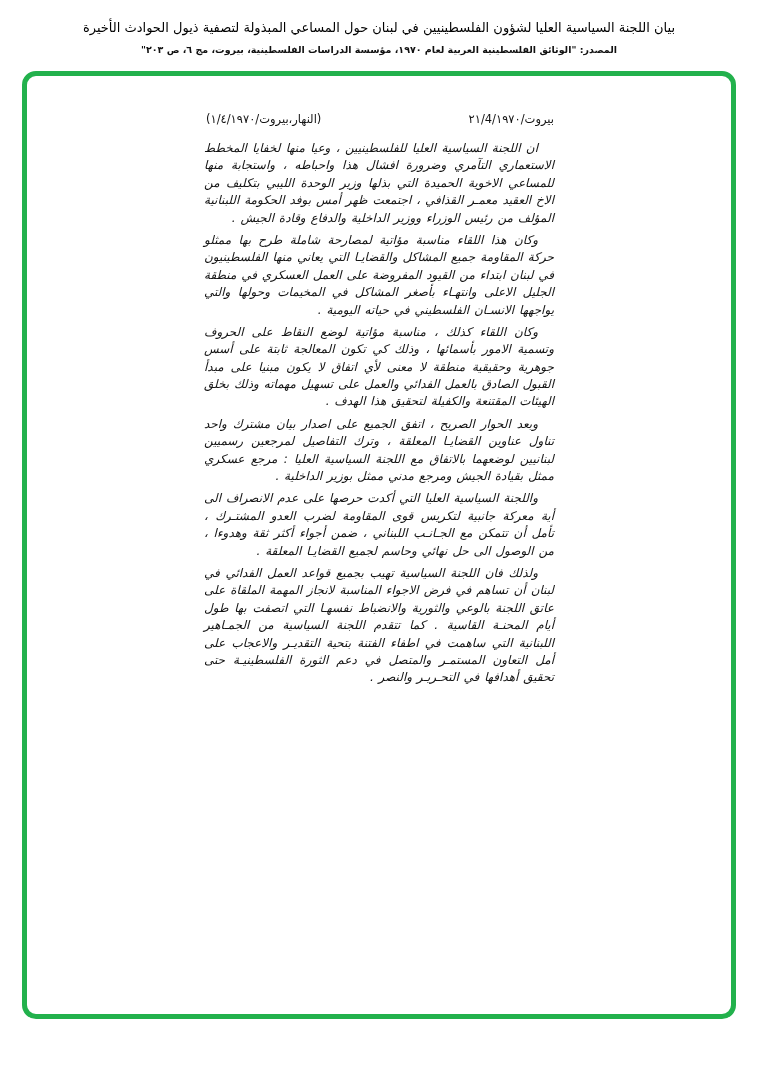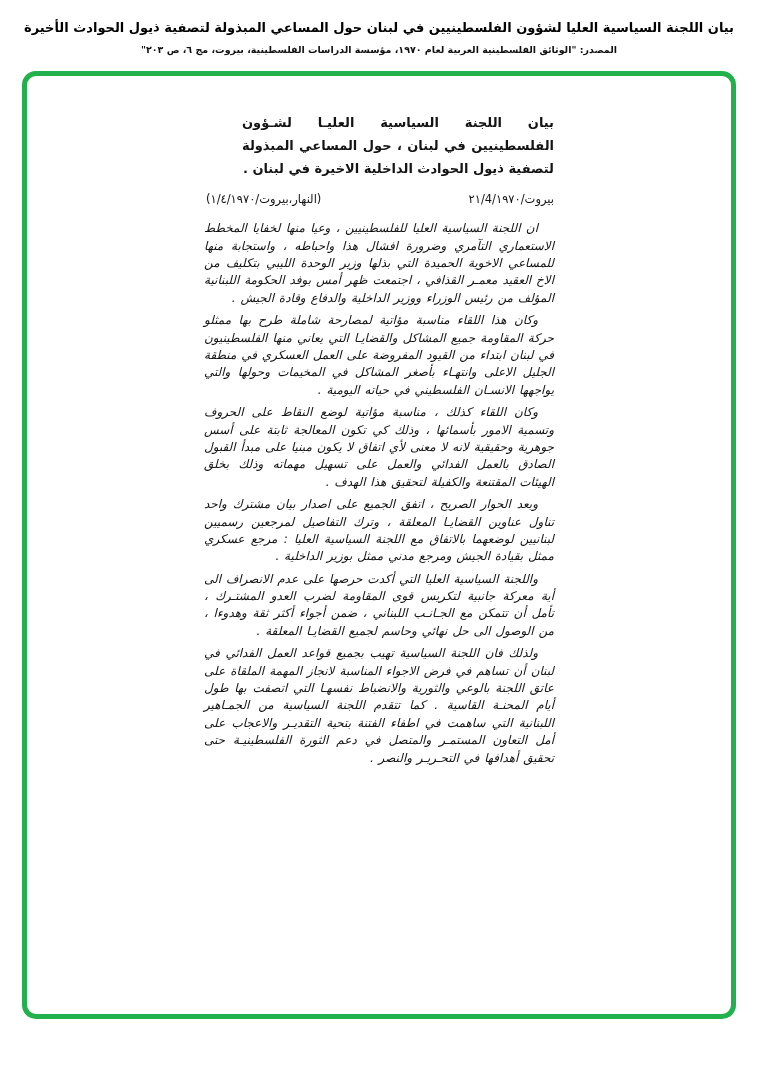--- a/index.html
+++ b/index.html
@@ -17,21 +17,21 @@
     height: 1078px;
   }
   .page-header {
     direction: rtl;
     text-align: center;
     padding-top: 20px;
     color: #000;
   }
   .header-title {
     font-size: 13px;
-    font-weight: bold;
+    font-weight: normal;
     letter-spacing: 0.2px;
   }
   .header-source {
     font-size: 9.5px;
     font-weight: bold;
     margin-top: 9px;
     color: #111;
   }
   .doc-frame {
     box-sizing: border-box;
@@ -87,31 +87,30 @@
 <div class="page">
 
   <div class="page-header" dir="rtl">
     <div class="header-title">بيان اللجنة السياسية العليا لشؤون الفلسطينيين في لبنان حول المساعي المبذولة لتصفية ذيول الحوادث الأخيرة</div>
     <div class="header-source">المصدر: "الوثائق الفلسطينية العربية لعام ١٩٧٠، مؤسسة الدراسات الفلسطينية، بيروت، مج ٦، ص ٢٠٣"</div>
   </div>
 
   <div class="doc-frame" style="border-color: rgb(34, 177, 76);">
     <div class="doc-content" dir="rtl">
 
-      <div class="doc-title">بيان اللجنة السياسية العليـا لشـؤون الفلسطينيين في لبنان ، حول المساعي المبذولة لتصفية ذيول الحوادث الداخلية الاخيرة في لبنان .</div>
 
       <div class="date-row">
         <span class="dateline-place">بيروت/٢١/4/١٩٧٠</span>
         <span class="dateline-source">(النهار،بيروت/١/٤/١٩٧٠)</span>
       </div>
 
       <div class="paragraphs">
         <p>ان اللجنة السياسية العليا للفلسطينيين ، وعيا منها لخفايا المخطط الاستعماري التآمري وضرورة افشال هذا واحباطه ، واستجابة منها للمساعي الاخوية الحميدة التي بذلها وزير الوحدة الليبي بتكليف من الاخ العقيد معمـر القذافي ، اجتمعت ظهر أمس بوفد الحكومة اللبنانية المؤلف من رئيس الوزراء ووزير الداخلية والدفاع وقادة الجيش .</p>
         <p>وكان هذا اللقاء مناسبة مؤاتية لمصارحة شاملة طرح بها ممثلو حركة المقاومة جميع المشاكل والقضايـا التي يعاني منها الفلسطينيون في لبنان ابتداء من القيود المفروضة على العمل العسكري في منطقة الجليل الاعلى وانتهـاء بأصغر المشاكل في المخيمات وحولها والتي يواجهها الانسـان الفلسطيني في حياته اليومية .</p>
-        <p>وكان اللقاء كذلك ، مناسبة مؤاتية لوضع النقاط على الحروف وتسمية الامور بأسمائها ، وذلك كي تكون المعالجة ثابتة على أسس جوهرية وحقيقية لانه لا معنى لأي اتفاق لا يكون مبنيا على مبدأ القبول الصادق بالعمل الفدائي والعمل على تسهيل مهماته وذلك بخلق الهيئات المقتنعة والكفيلة لتحقيق هذا الهدف .</p>
+        <p>وكان اللقاء كذلك ، مناسبة مؤاتية لوضع النقاط على الحروف وتسمية الامور بأسمائها ، وذلك كي تكون المعالجة ثابتة على أسس جوهرية وحقيقية منطقة لا معنى لأي اتفاق لا يكون مبنيا على مبدأ القبول الصادق بالعمل الفدائي والعمل على تسهيل مهماته وذلك بخلق الهيئات المقتنعة والكفيلة لتحقيق هذا الهدف .</p>
         <p>وبعد الحوار الصريح ، اتفق الجميع على اصدار بيان مشترك واحد تناول عناوين القضايـا المعلقة ، وترك التفاصيل لمرجعين رسميين لبنانيين لوضعهما بالاتفاق مع اللجنة السياسية العليا : مرجع عسكري ممثل بقيادة الجيش ومرجع مدني ممثل بوزير الداخلية .</p>
         <p>واللجنة السياسية العليا التي أكدت حرصها على عدم الانصراف الى أية معركة جانبية لتكريس قوى المقاومة لضرب العدو المشتـرك ، تأمل أن تتمكن مع الجـانـب اللبناني ، ضمن أجواء أكثر ثقة وهدوءا ، من الوصول الى حل نهائي وحاسم لجميع القضايـا المعلقة .</p>
         <p>ولذلك فان اللجنة السياسية تهيب بجميع قواعد العمل الفدائي في لبنان أن تساهم في فرض الاجواء المناسبة لانجاز المهمة الملقاة على عاتق اللجنة بالوعي والثورية والانضباط نفسهـا التي اتصفت بها طول أيام المحنـة القاسية . كما تتقدم اللجنة السياسية من الجمـاهير اللبنانية التي ساهمت في اطفاء الفتنة بتحية التقديـر والاعجاب على أمل التعاون المستمـر والمتصل في دعم الثورة الفلسطينيـة حتى تحقيق أهدافها في التحـريـر والنصر .</p>
       </div>
 
     </div>
   </div>
 
 </div>
 

